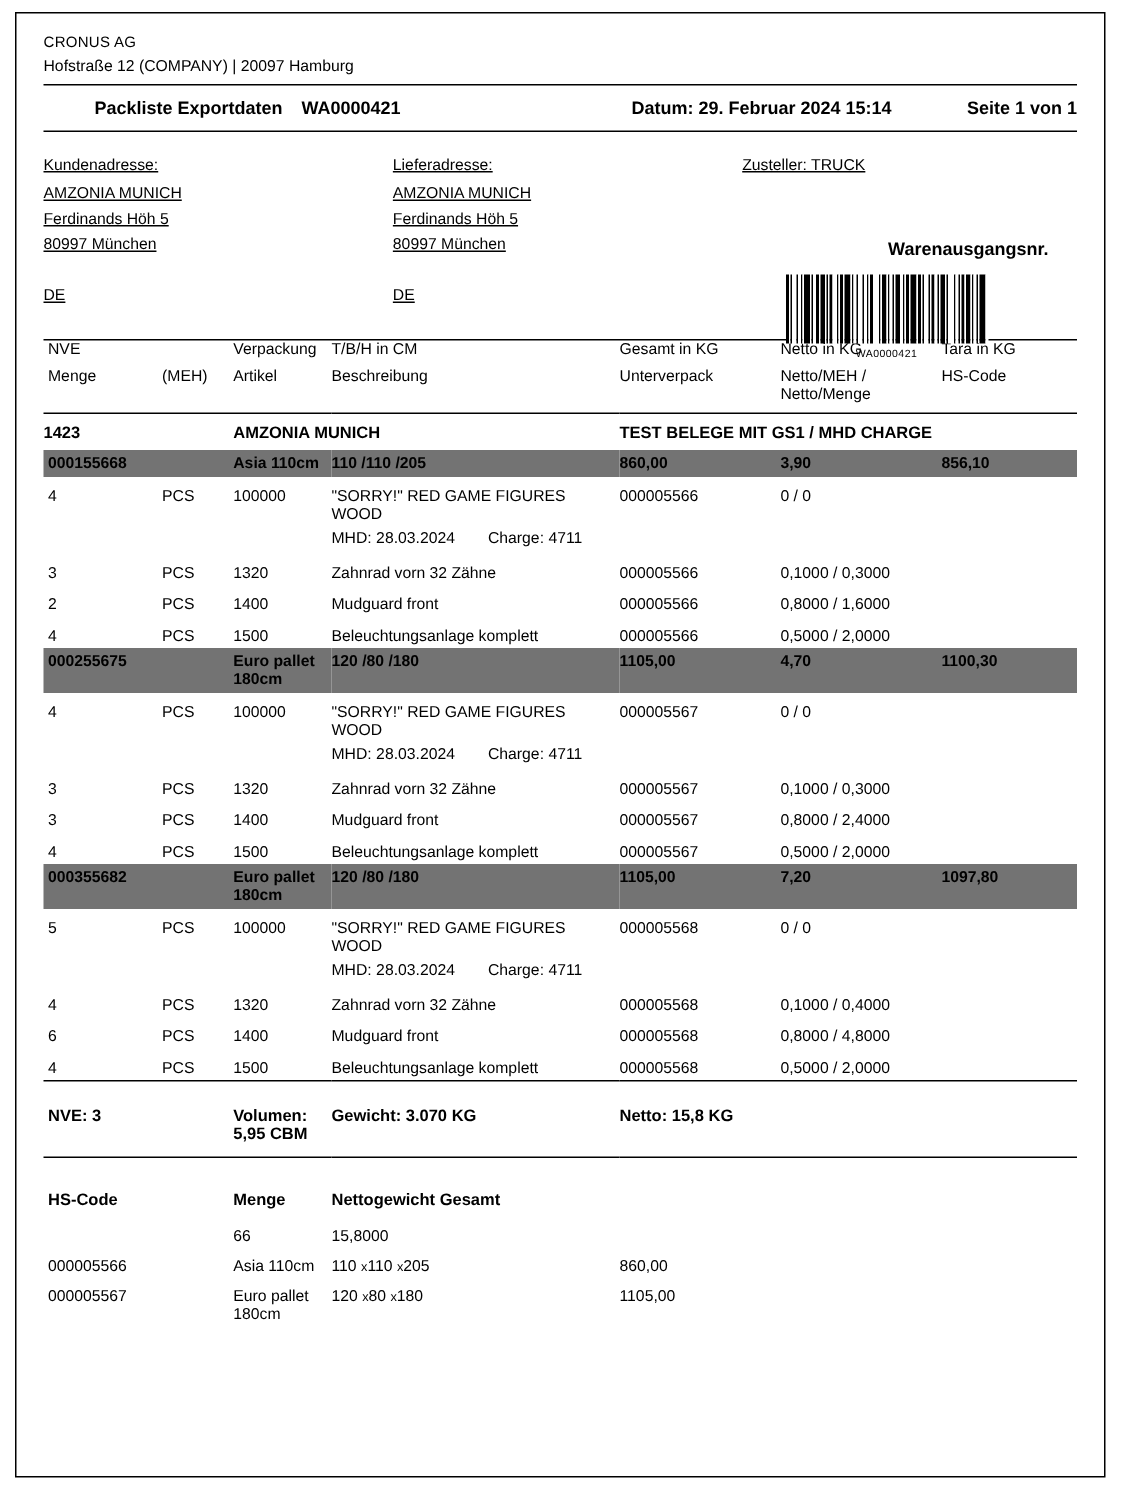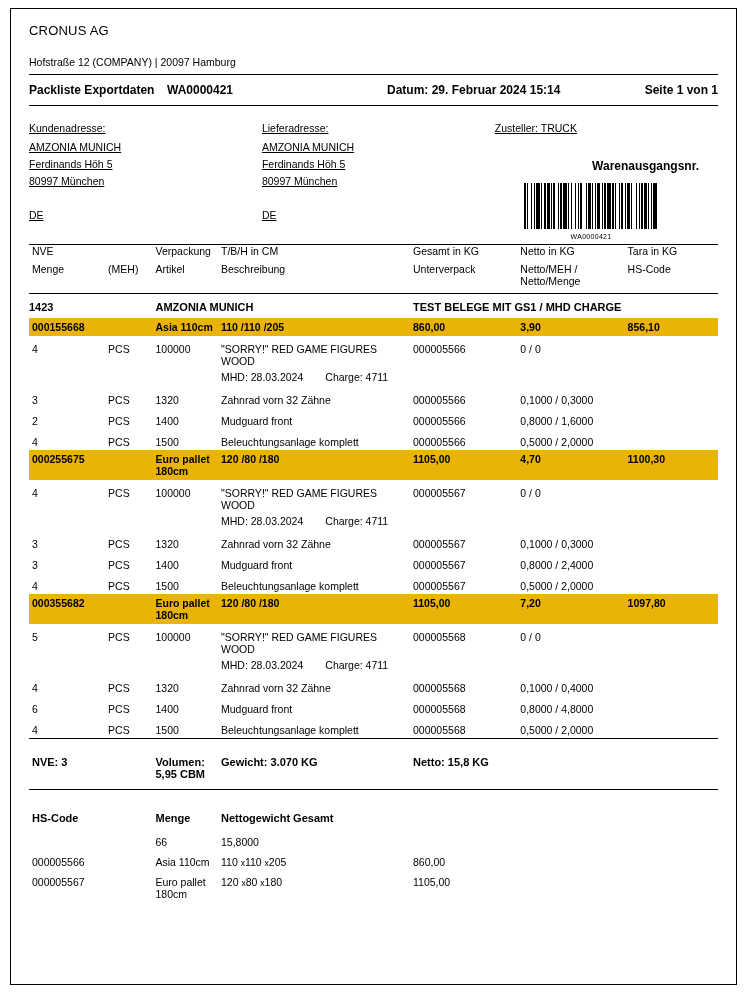--- a/index.html
+++ b/index.html
@@ -25,38 +25,39 @@
     border: 1px solid #000;
     box-sizing: border-box;
     background: #fff;
     padding: 0;
   }
   .inner {
     position: relative;
     padding: 14px 18px 0 18px;
   }
   .company-name {
-    font-size: 13px;
+    font-size: 10px;
     letter-spacing: .2px;
-    margin-bottom: 18px;
+    margin-bottom: 4px;
   }
   .company-addr {
     font-size: 10.5px;
     padding-bottom: 6px;
   }
   .rule {
     border-top: 1px solid #000;
     height: 0;
   }
   .doc-bar {
     display: flex;
     align-items: flex-start;
     padding: 8px 0 8px 0;
     font-size: 12px;
     font-weight: bold;
+    margin-left: 34px;
   }
   .doc-bar .t1 { width: 138px; }
   .doc-bar .t2 { width: 210px; }
   .doc-bar .t3 { flex: 1; text-align: left; padding-left: 10px;}
   .doc-bar .t4 { width: 118px; text-align: right; }
 
   .addr-block {
     display: flex;
     padding-top: 14px;
     font-size: 10.5px;
@@ -123,21 +124,21 @@
   .c6 { width: 95px; }
   .c7 { width: 80px; }
 
   .order-row td {
     font-weight: bold;
     padding-top: 7px;
     padding-bottom: 5px;
     font-size: 11px;
   }
   .nve-row td {
-    background: #eab308;
+    background: #737373;
     font-weight: bold;
     padding: 3px 0 3px 0;
     font-size: 10.5px;
   }
   .item-row td {
     padding: 7px 0 2px 0;
   }
   .sub-row td {
     padding: 2px 0 4px 0;
   }

